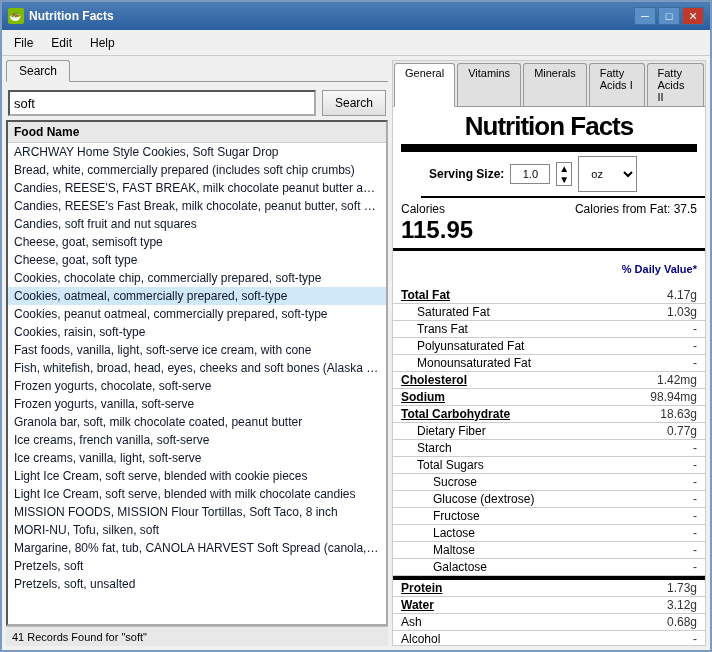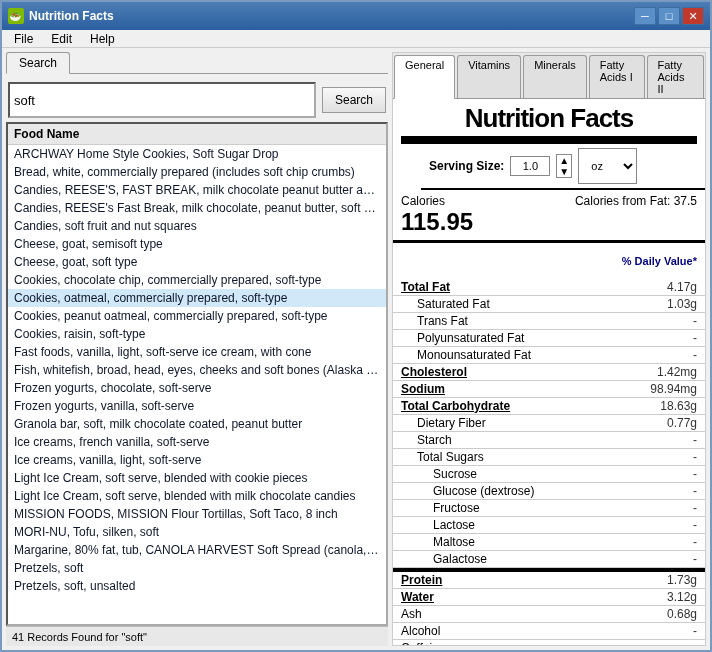--- a/index.html
+++ b/index.html
@@ -61,21 +61,21 @@
       font-size: 11px;
       cursor: pointer;
       display: flex;
       align-items: center;
       justify-content: center;
     }
     .title-btn.close { background: #c0392b; }
     .menu-bar {
       background: #f0f0f0;
       border-bottom: 1px solid #ccc;
-      height: 18px;
+      height: 26px;
       display: flex;
       align-items: center;
       padding: 0 4px;
       gap: 2px;
     }
     .menu-item {
       padding: 2px 8px;
       cursor: pointer;
       font-size: 12px;
     }
@@ -114,21 +114,21 @@
       z-index: 1;
     }
     .search-row {
       display: flex;
       align-items: center;
       gap: 6px;
       padding: 4px 2px;
     }
     .search-input {
       flex: 1;
-      height: 36px;
+      height: 26px;
       border: 2px inset #aaa;
       padding: 0 4px;
       font-size: 13px;
       background: white;
     }
     .search-button {
       height: 26px;
       padding: 0 12px;
       background: linear-gradient(to bottom, #f8f8f8, #e0e0e0);
       border: 1px solid #999;

